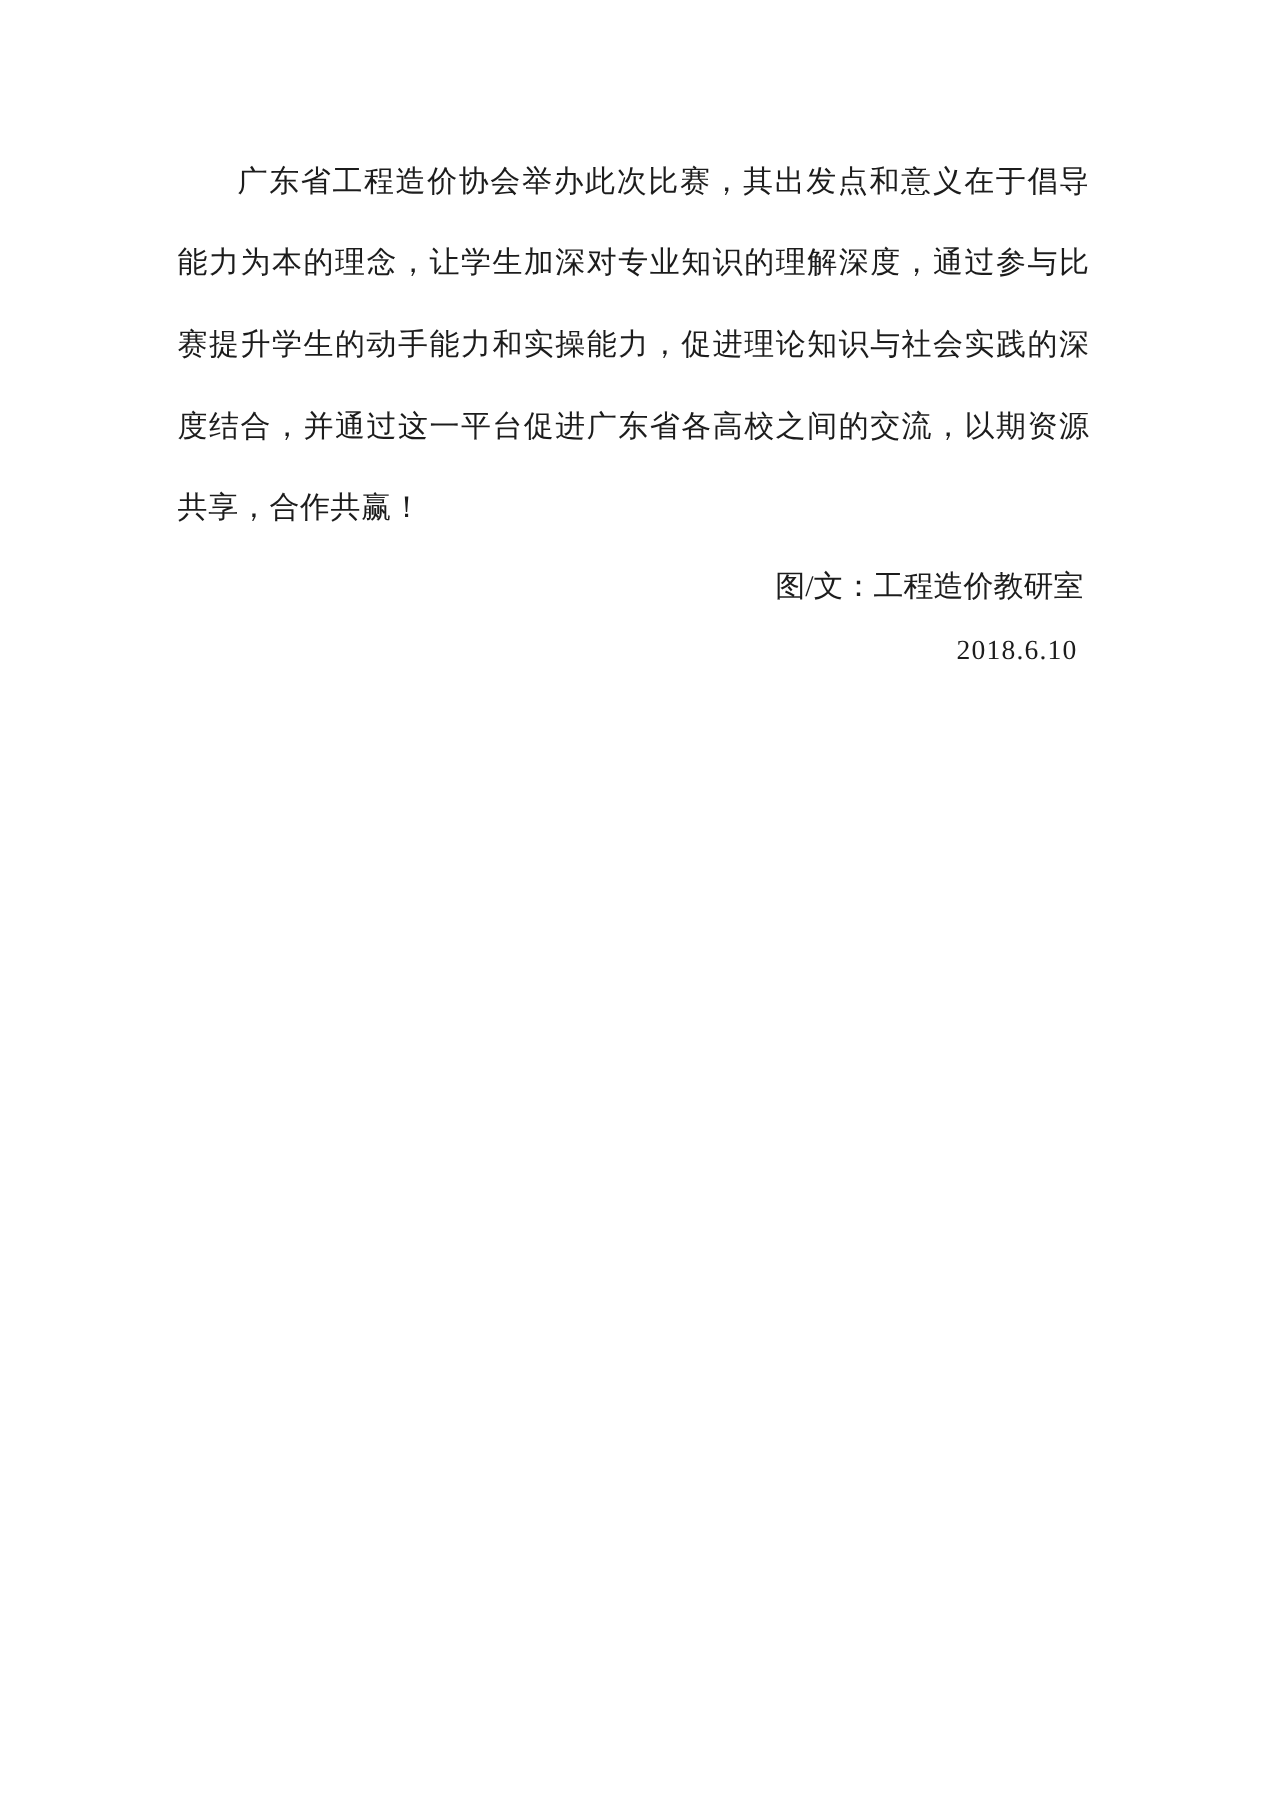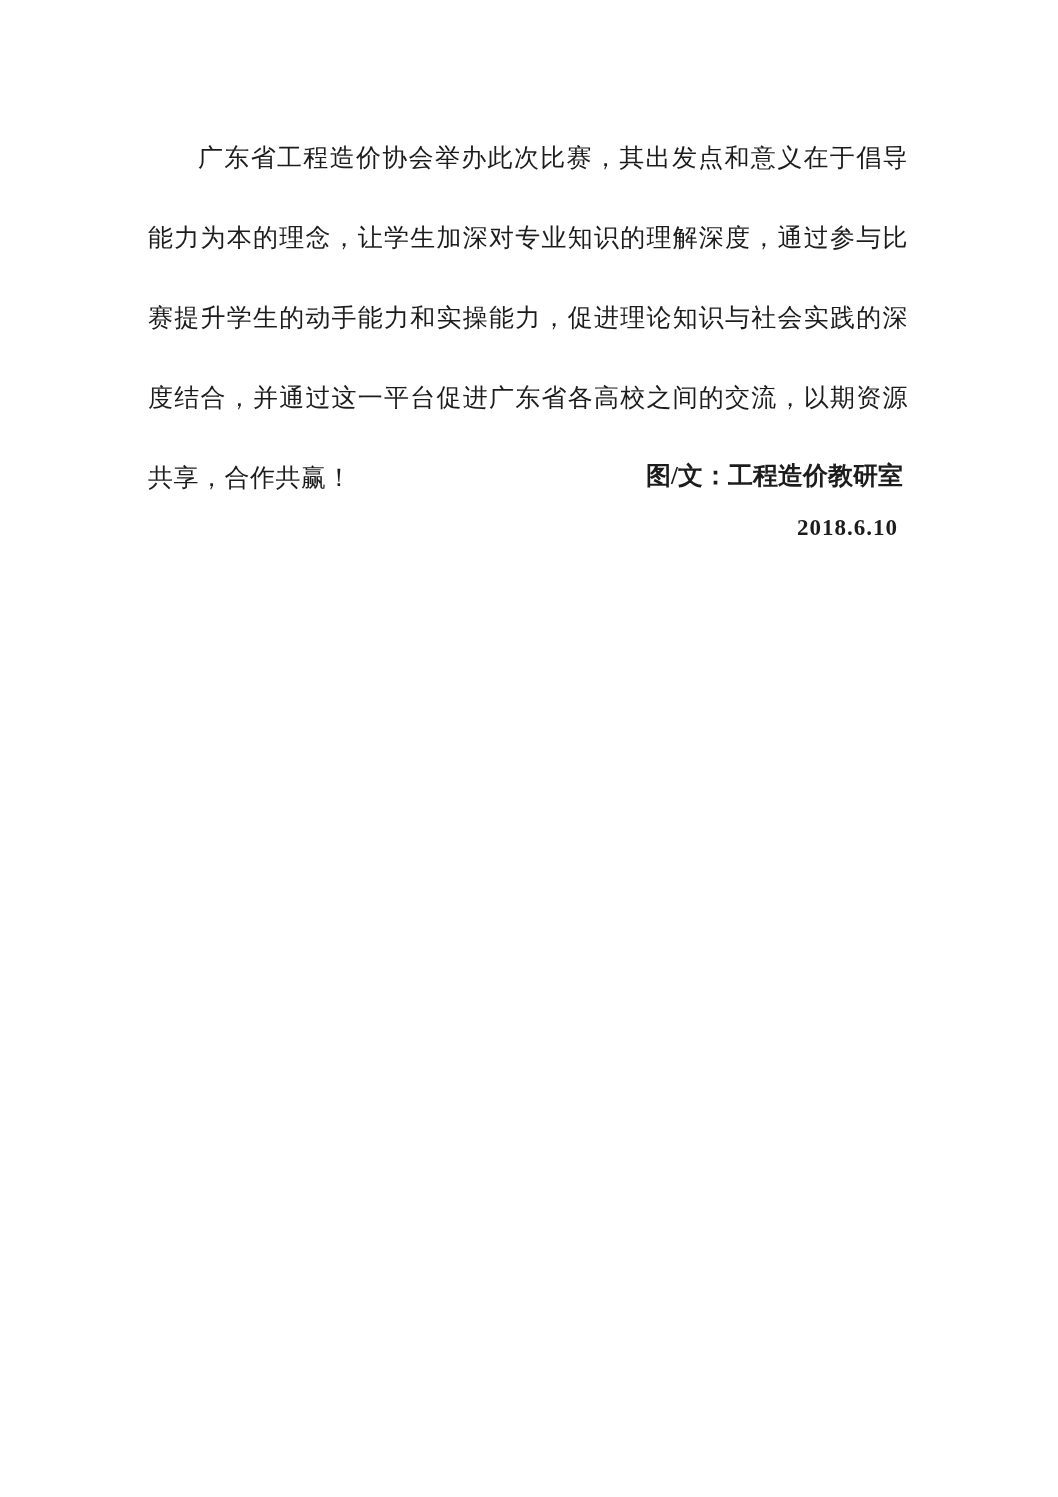--- a/index.html
+++ b/index.html
@@ -24,35 +24,34 @@
     background: #ffffff;
   }
   .content {
     position: absolute;
     left: 148px;
     top: 118px;
     width: 760px;
   }
   .body-paragraph {
     font-size: 25px;
-    line-height: 80px;
+    line-height: 68px;
     letter-spacing: 0.5px;
     text-align: justify;
     text-justify: inter-ideograph;
     text-indent: 2em;
     color: #1c1c1c;
     margin: 0;
     font-family: "Liberation Serif", "DejaVu Serif", serif;
   }
   .signature-block {
     position: absolute;
     left: 148px;
-    top: 450px;
+    top: 464px;
     width: 760px;
-    font-weight: bold;
   }
   .signature-line {
     font-size: 25px;
     line-height: 52px;
     text-align: right;
     color: #1c1c1c;
     padding-right: 5px;
   }
   .date-line {
     font-size: 23px;

